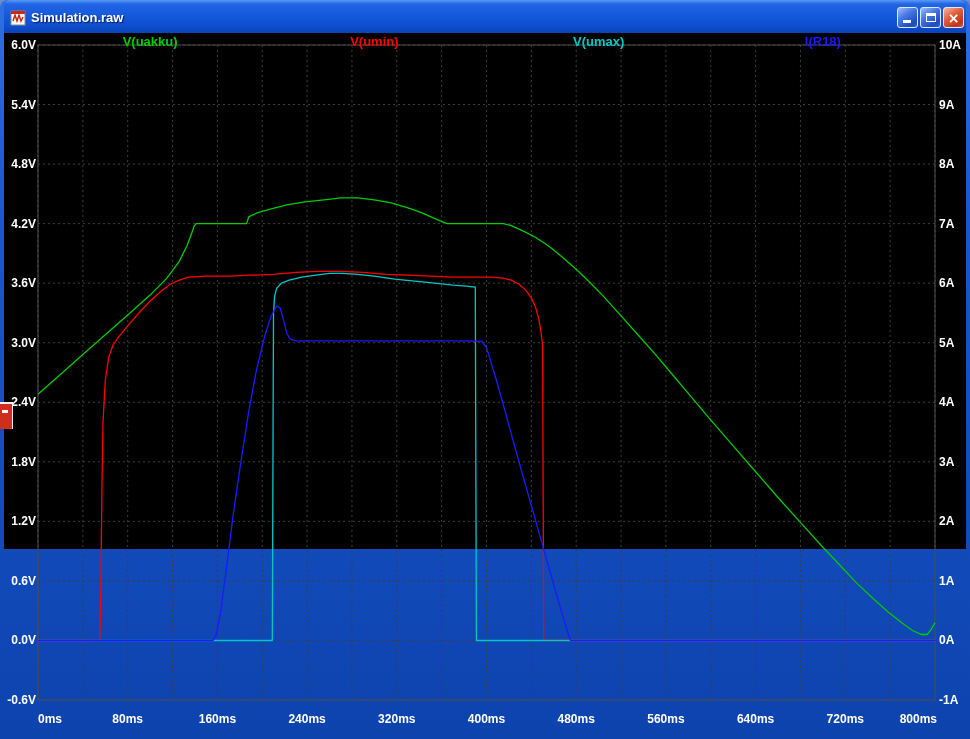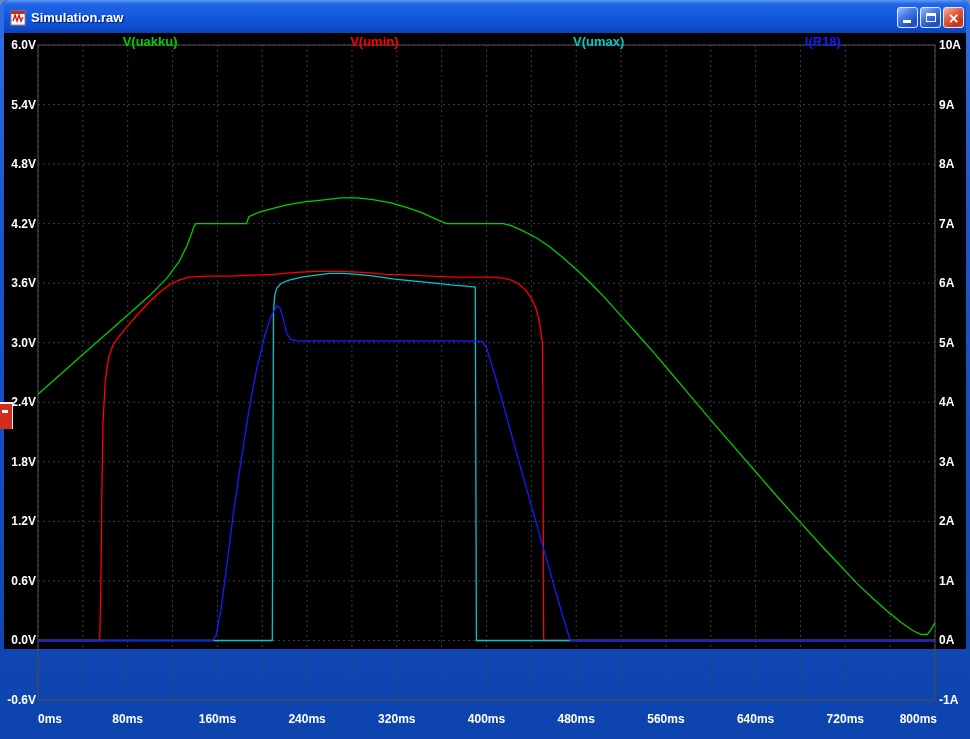--- a/index.html
+++ b/index.html
@@ -22,21 +22,21 @@
   .win-btn{
     width:21px;height:21px;margin-left:2px;border-radius:3px;box-sizing:border-box;
     border:1px solid #dfe9fb;display:flex;align-items:center;justify-content:center;
     cursor:default;flex:0 0 auto;position:relative;
   }
   .btn-blue{background:linear-gradient(145deg,#9cbdf8 0%,#4377e4 40%,#1d4dbd 80%,#2f63d6 100%);}
   .btn-close{background:linear-gradient(145deg,#f8b7a0 0%,#e2603f 40%,#c03418 80%,#d65430 100%);}
   .glyph-min{width:8px;height:3px;background:#ffffff;position:absolute;bottom:4px;left:5px;}
   .glyph-max{width:10px;height:9px;box-sizing:border-box;border:1px solid #ffffff;border-top-width:3px;}
   .glyph-close{color:#ffffff;font-weight:bold;font-size:14px;line-height:1;font-family:"DejaVu Sans",sans-serif;}
-  .plot-area{position:relative;width:962px;height:616px;background:#000000;}
+  .plot-area{position:relative;width:962px;height:516px;background:#000000;}
   .plot-area svg{position:absolute;left:0;top:0;display:block;}
   .grid{stroke:#3e3e3e;stroke-width:1;stroke-dasharray:2 3;}
   .plot-border{stroke:#4f4f4f;stroke-width:1;}
   .tick{fill:#ffffff;font-family:"Liberation Sans",sans-serif;font-size:12px;font-weight:bold;}
   .trace-name{font-family:"Liberation Sans",sans-serif;font-size:13px;font-weight:bold;}
   .stray{
     position:absolute;left:0;top:402px;width:12px;height:25px;z-index:5;
     background:#cf2d1d;border-top:2px solid #f2f2f2;border-right:1px solid #f2f2f2;
   }
   .stray span{display:block;width:6px;height:3px;background:#ffffff;margin:6px 0 0 2px;}

